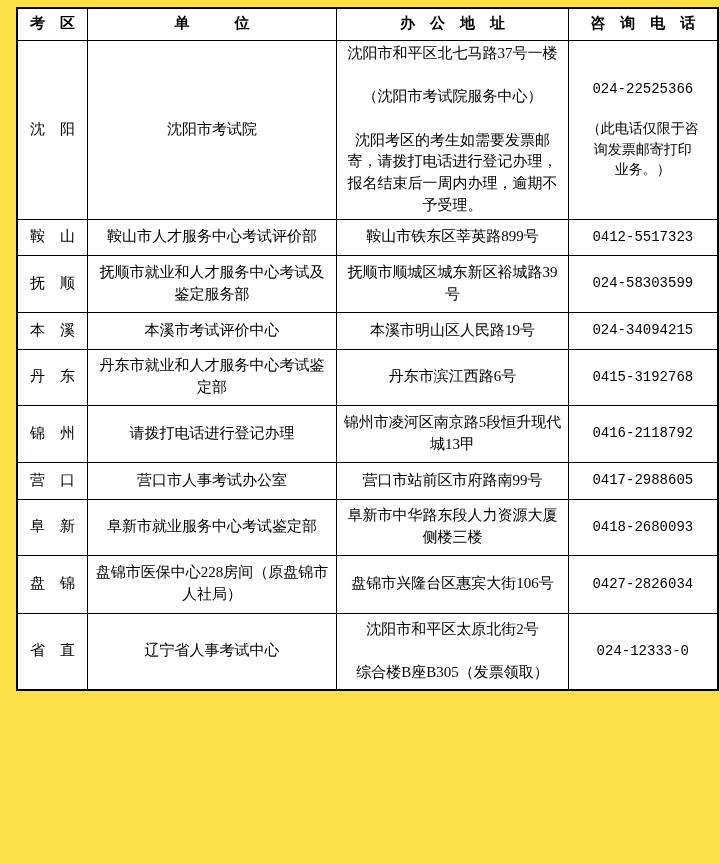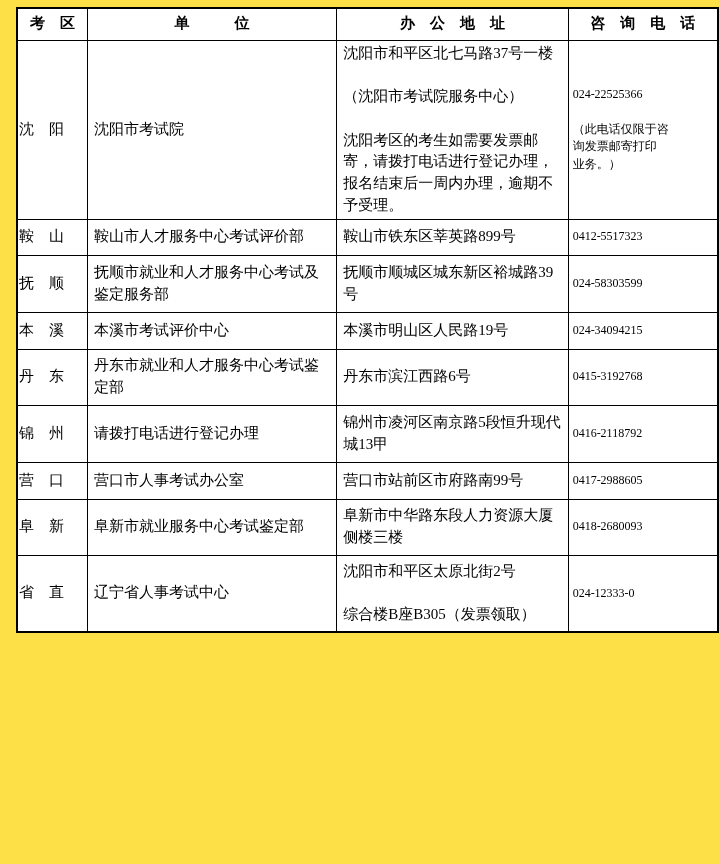--- a/index.html
+++ b/index.html
@@ -39,30 +39,31 @@
   .contact-table th {
     font-weight: bold;
     text-align: center;
     padding: 2px 1px;
   }
   .col-region { width: 70px; }
   .col-unit   { width: 248px; }
   .col-addr   { width: 230px; }
   .col-phone  { width: 149px; }
   td.c-region {
-    text-align: left;
+    text-align: center;
     padding: 2px 1px;
   }
   td.c-unit, td.c-addr {
-    text-align: left;
+    text-align: center;
   }
   td.c-phone {
-    text-align: left;
-    font-size: 12px;
+    text-align: center;
+    font-size: 14px;
     padding: 2px 4px;
+    font-family: Liberation Mono, monospace;
   }
   tr.hdr { height: 32px; }
 </style>
 </head>
 <body>
 
 <div class="page">
   <table class="contact-table">
     <colgroup>
       <col class="col-region">
@@ -136,20 +137,27 @@
         <td class="c-addr">营口市站前区市府路南99号</td>
         <td class="c-phone">0417-2988605</td>
       </tr>
       <tr style="height:56px;">
         <td class="c-region">阜　新</td>
         <td class="c-unit">阜新市就业服务中心考试鉴定部</td>
         <td class="c-addr">阜新市中华路东段人力资源大厦
 侧楼三楼</td>
         <td class="c-phone">0418-2680093</td>
       </tr>
+      <tr style="height:58px;">
+        <td class="c-region">盘　锦</td>
+        <td class="c-unit">盘锦市医保中心228房间（原盘锦市
+人社局）</td>
+        <td class="c-addr">盘锦市兴隆台区惠宾大街106号</td>
+        <td class="c-phone">0427-2826034</td>
+      </tr>
       <tr style="height:77px;">
         <td class="c-region">省　直</td>
         <td class="c-unit">辽宁省人事考试中心</td>
         <td class="c-addr">沈阳市和平区太原北街2号
 
 综合楼B座B305（发票领取）</td>
         <td class="c-phone">024-12333-0</td>
       </tr>
     </tbody>
   </table>

